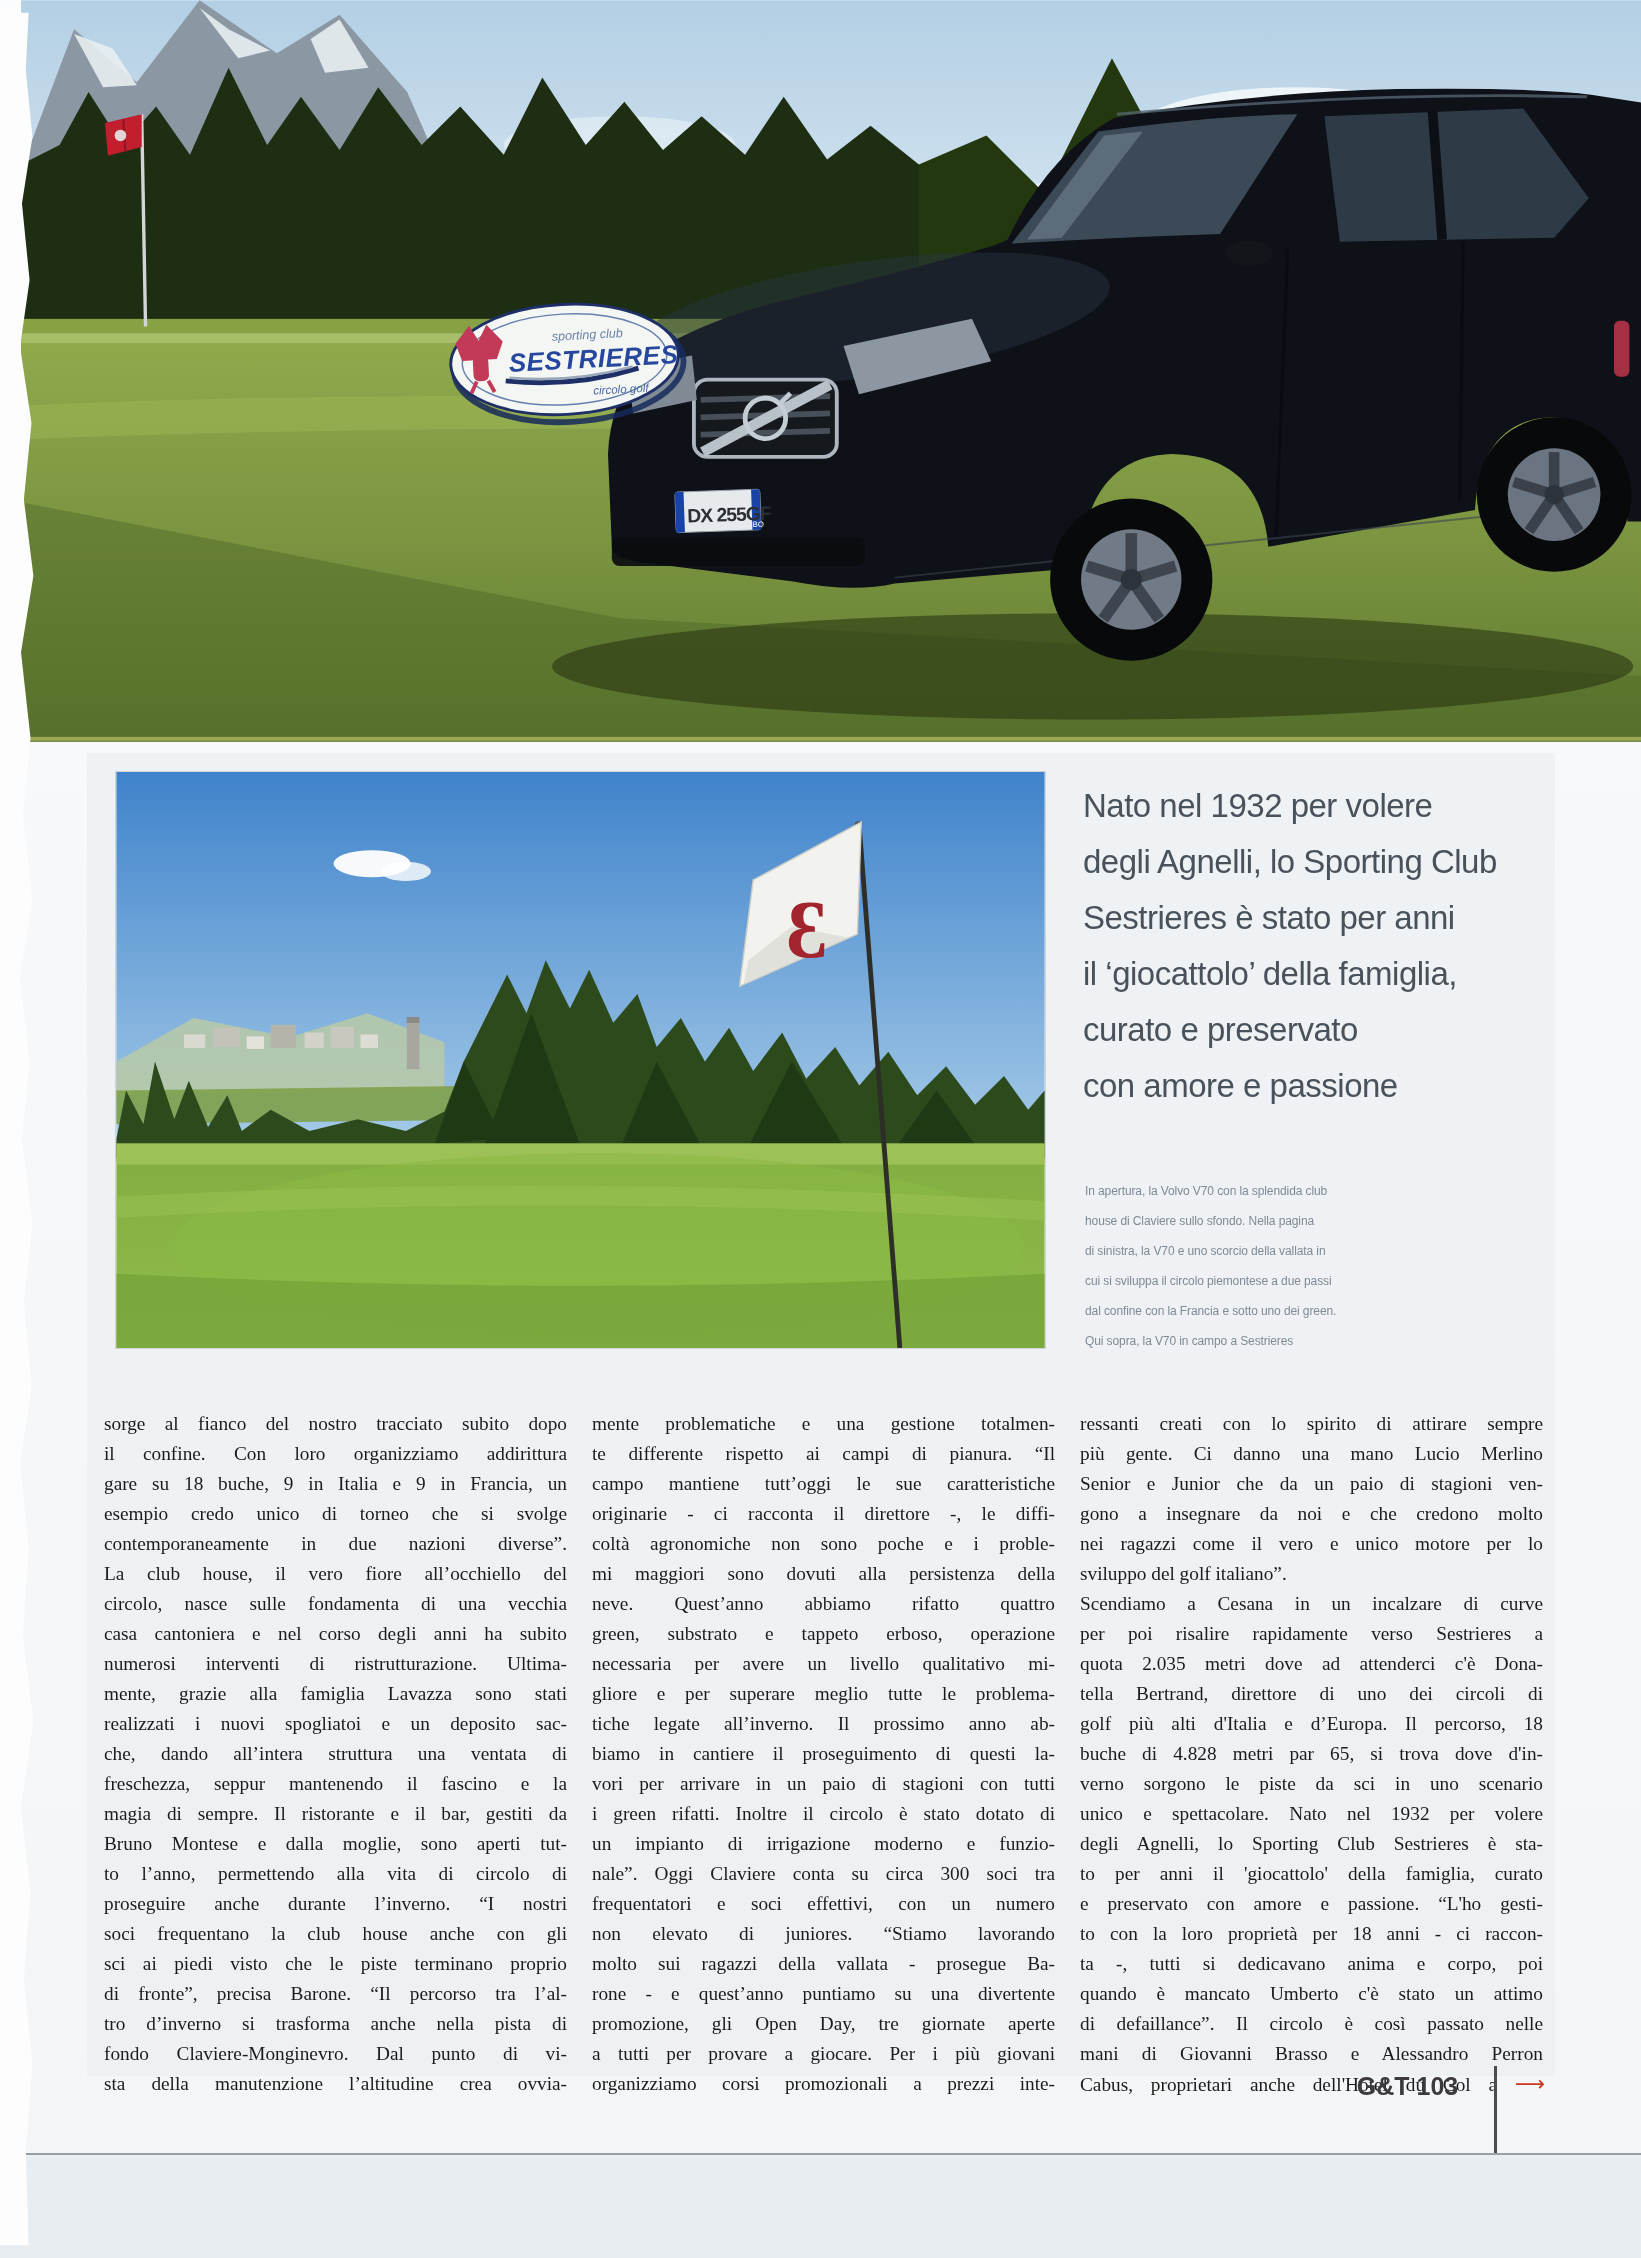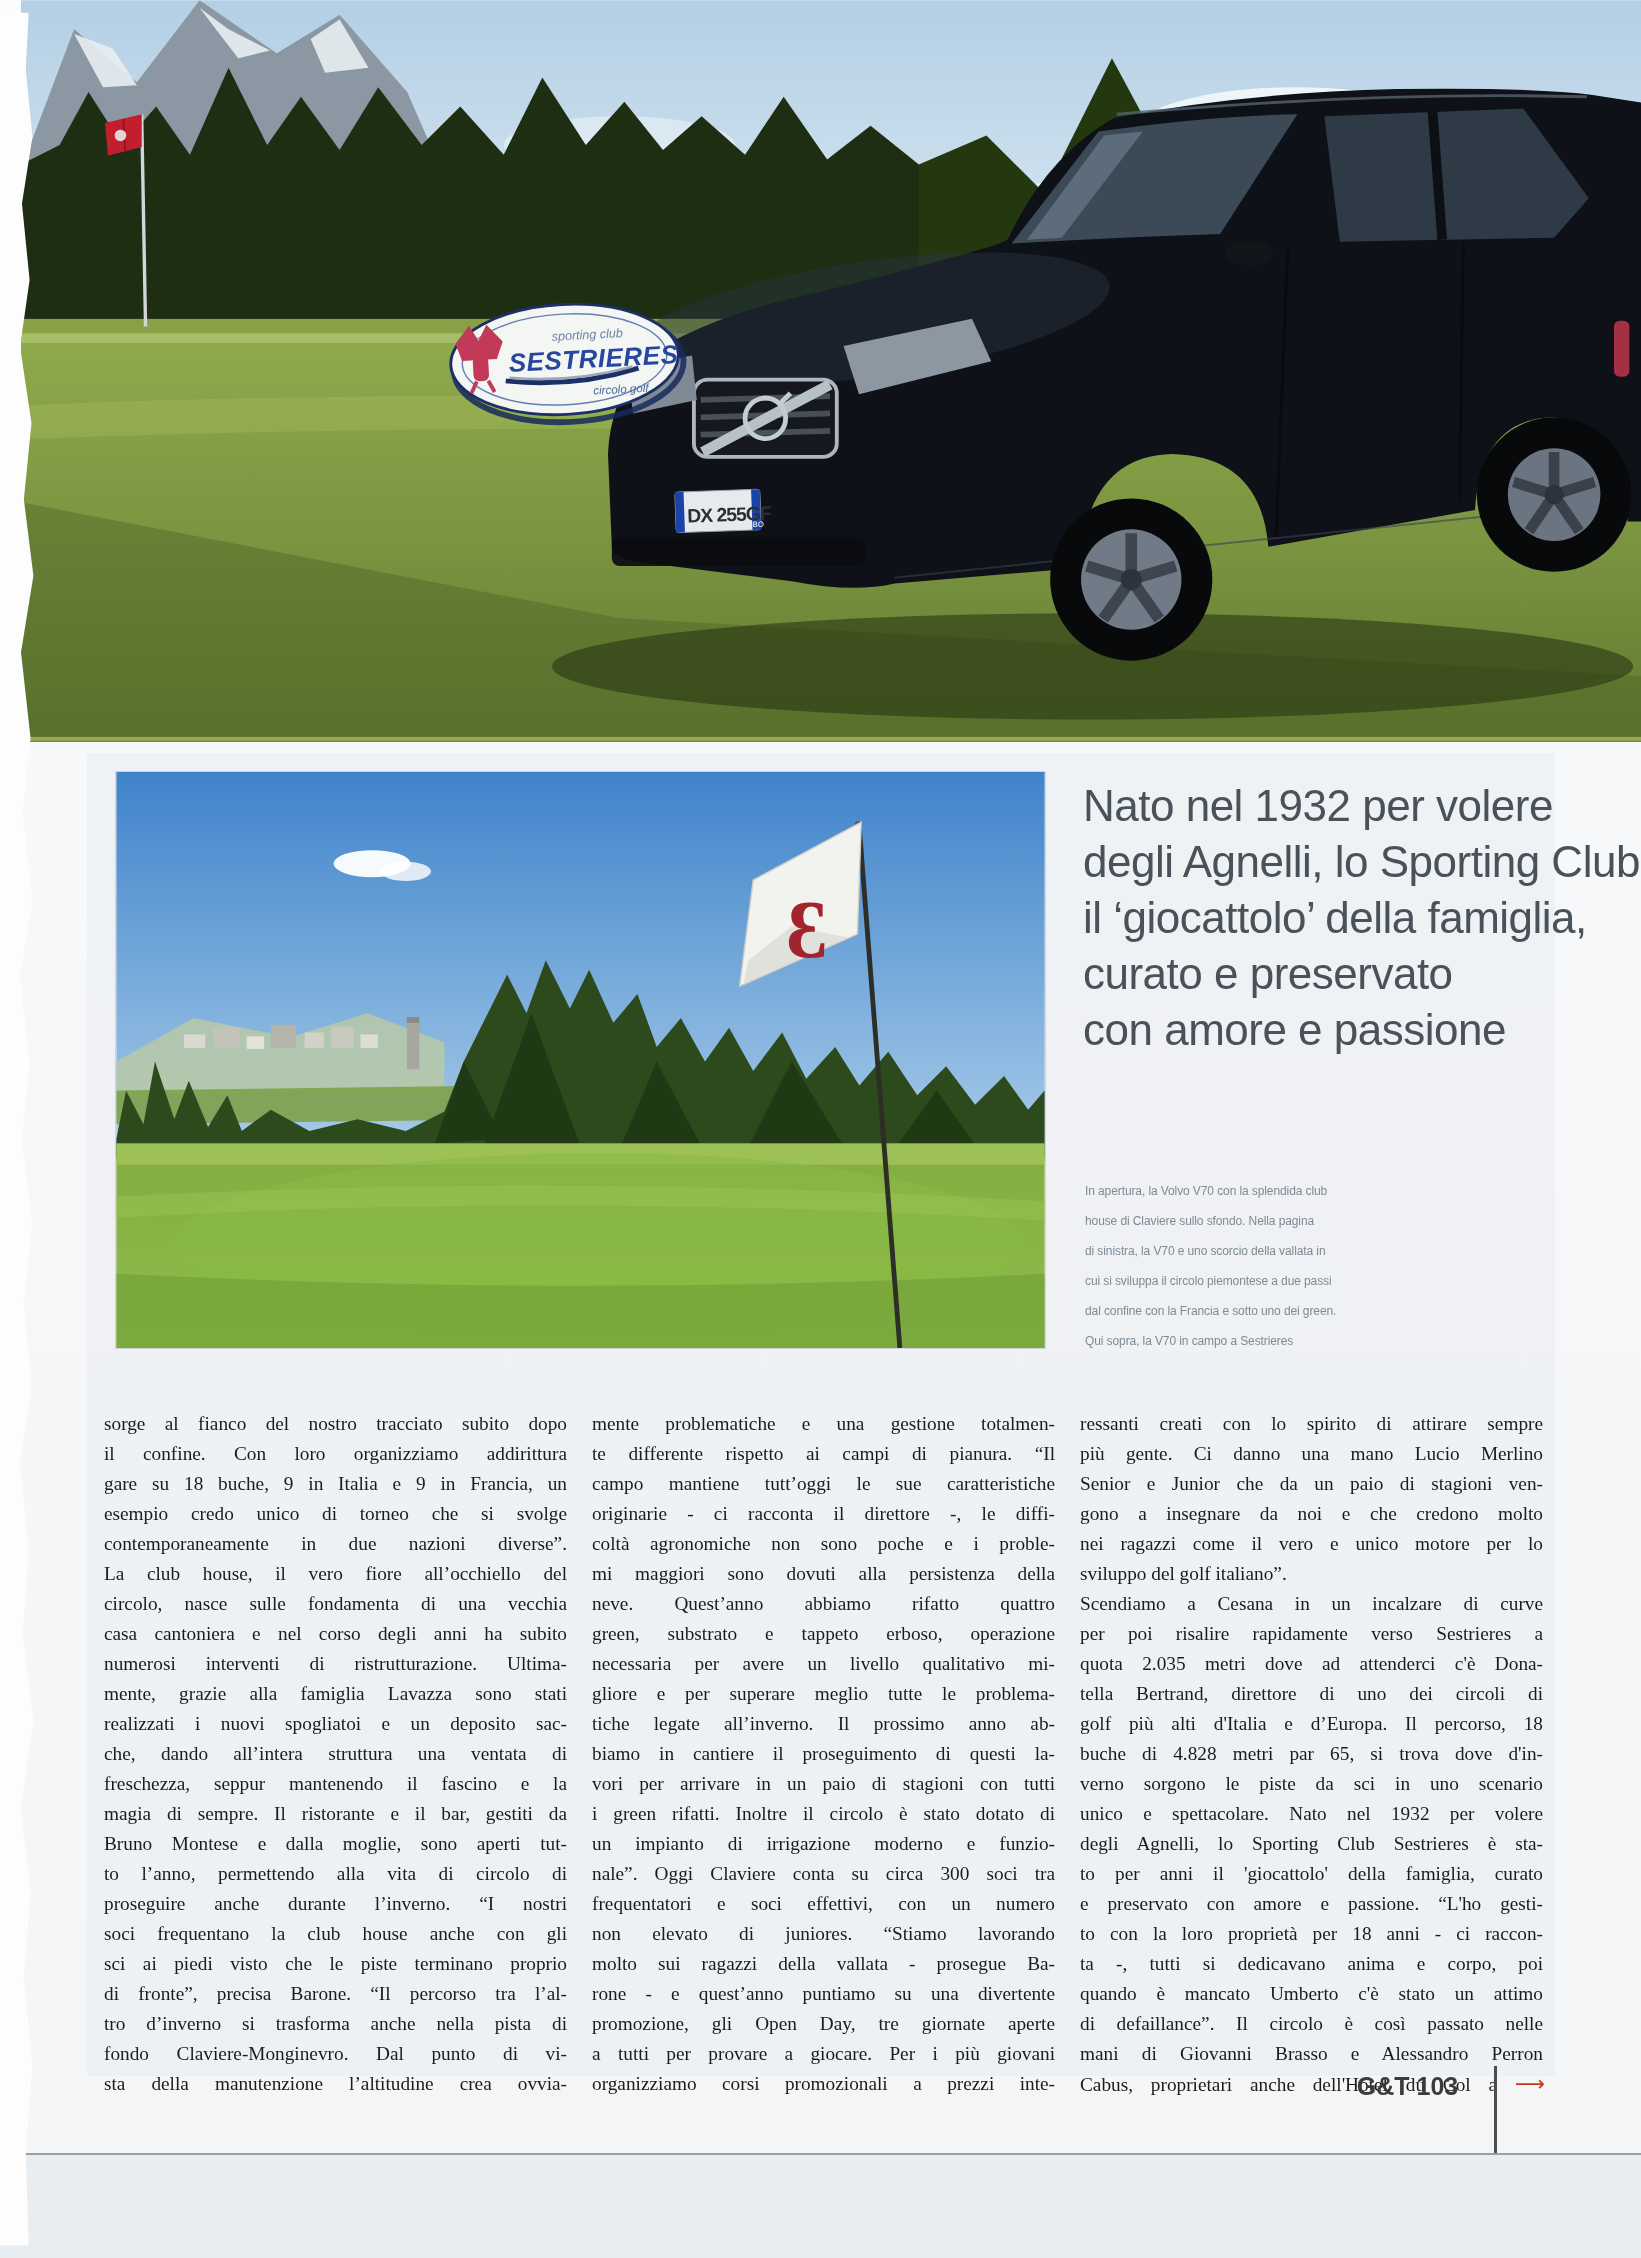--- a/index.html
+++ b/index.html
@@ -1,21 +1,21 @@
 <!DOCTYPE html>
 <html><head>
 <meta charset="utf-8">
 <style>
   html,body{margin:0;padding:0;background:#dfe6ea;}
   .page{position:relative;width:1641px;height:2258px;background:linear-gradient(180deg,#fbfcfd 0%,#f6f8f9 40%,#f3f5f7 100%);overflow:hidden;font-family:"Liberation Sans",sans-serif;}
   .tint{position:absolute;left:87px;top:753px;width:1468px;height:1323px;background:#e9edf0;opacity:.55;}
   .photo{position:absolute;display:block;}
   #photoTop{left:21px;top:0;}
   #photoGreen{left:116px;top:772px;box-shadow:0 0 0 1px rgba(120,130,120,.25);}
-  .pullquote{position:absolute;left:1083px;top:778px;width:483px;color:#49525b;font-size:44px;line-height:56px;letter-spacing:-0.5px;}
+  .pullquote{position:absolute;left:1083px;top:778px;width:483px;color:#49525b;font-size:33px;line-height:56px;letter-spacing:-0.5px;}
   .pullquote .tline{text-align:left;white-space:nowrap;}
   .caption{position:absolute;left:1085px;top:1176px;width:465px;color:#7e8a95;font-size:12px;line-height:30px;letter-spacing:-0.1px;}
   .caption .tline{text-align:left;white-space:nowrap;}
   .columns{position:absolute;left:104px;top:1373px;width:1441px;display:flex;gap:25px;font-family:"Liberation Serif",serif;color:#1b1b1b;font-size:19.3px;line-height:30px;}
   .col{width:463px;margin-top:36px;}
   .col .tline{text-align:justify;text-align-last:justify;height:30px;overflow:visible;}
   .col .tline.noj{text-align-last:left;}
   .cont-arrow{color:#c7361f;font-family:"DejaVu Sans",sans-serif;font-size:21px;letter-spacing:-1.9px;}
   .footer-label{position:absolute;left:1332px;top:2072px;width:151px;text-align:center;font-weight:bold;font-size:25px;color:#3b3b3d;letter-spacing:0px;}
   .footer-vline{position:absolute;left:1494px;top:2066px;width:2.9px;height:87px;background:#4c4c4c;}
@@ -200,20 +200,21 @@
     <g>
       <polygon points="772,52 660,112 646,222 768,168" fill="#f2f2ee" stroke="#cfcfc8" stroke-width="1.5"></polygon>
       <polygon points="700,160 655,195 650,220 760,172" fill="#d5d5cf" opacity="0.6"></polygon>
       <text transform="translate(737,192) scale(-1,1)" font-family="Liberation Serif, serif" font-weight="bold" font-size="86" fill="#a2252e">3</text>
     </g>
   </svg>
 
   <div class="pullquote">
       <div class="tline">Nato nel 1932 per volere</div>
       <div class="tline">degli Agnelli, lo Sporting Club</div>
+      <div class="tline">Sestrieres è stato per anni</div>
       <div class="tline">il ‘giocattolo’ della famiglia,</div>
       <div class="tline">curato e preservato</div>
       <div class="tline">con amore e passione</div>
     </div>
 
   <div class="caption">
       <div class="tline">In apertura, la Volvo V70 con la splendida club</div>
       <div class="tline">house di Claviere sullo sfondo. Nella pagina</div>
       <div class="tline">di sinistra, la V70 e uno scorcio della vallata in</div>
       <div class="tline">cui si sviluppa il circolo piemontese a due passi</div>

